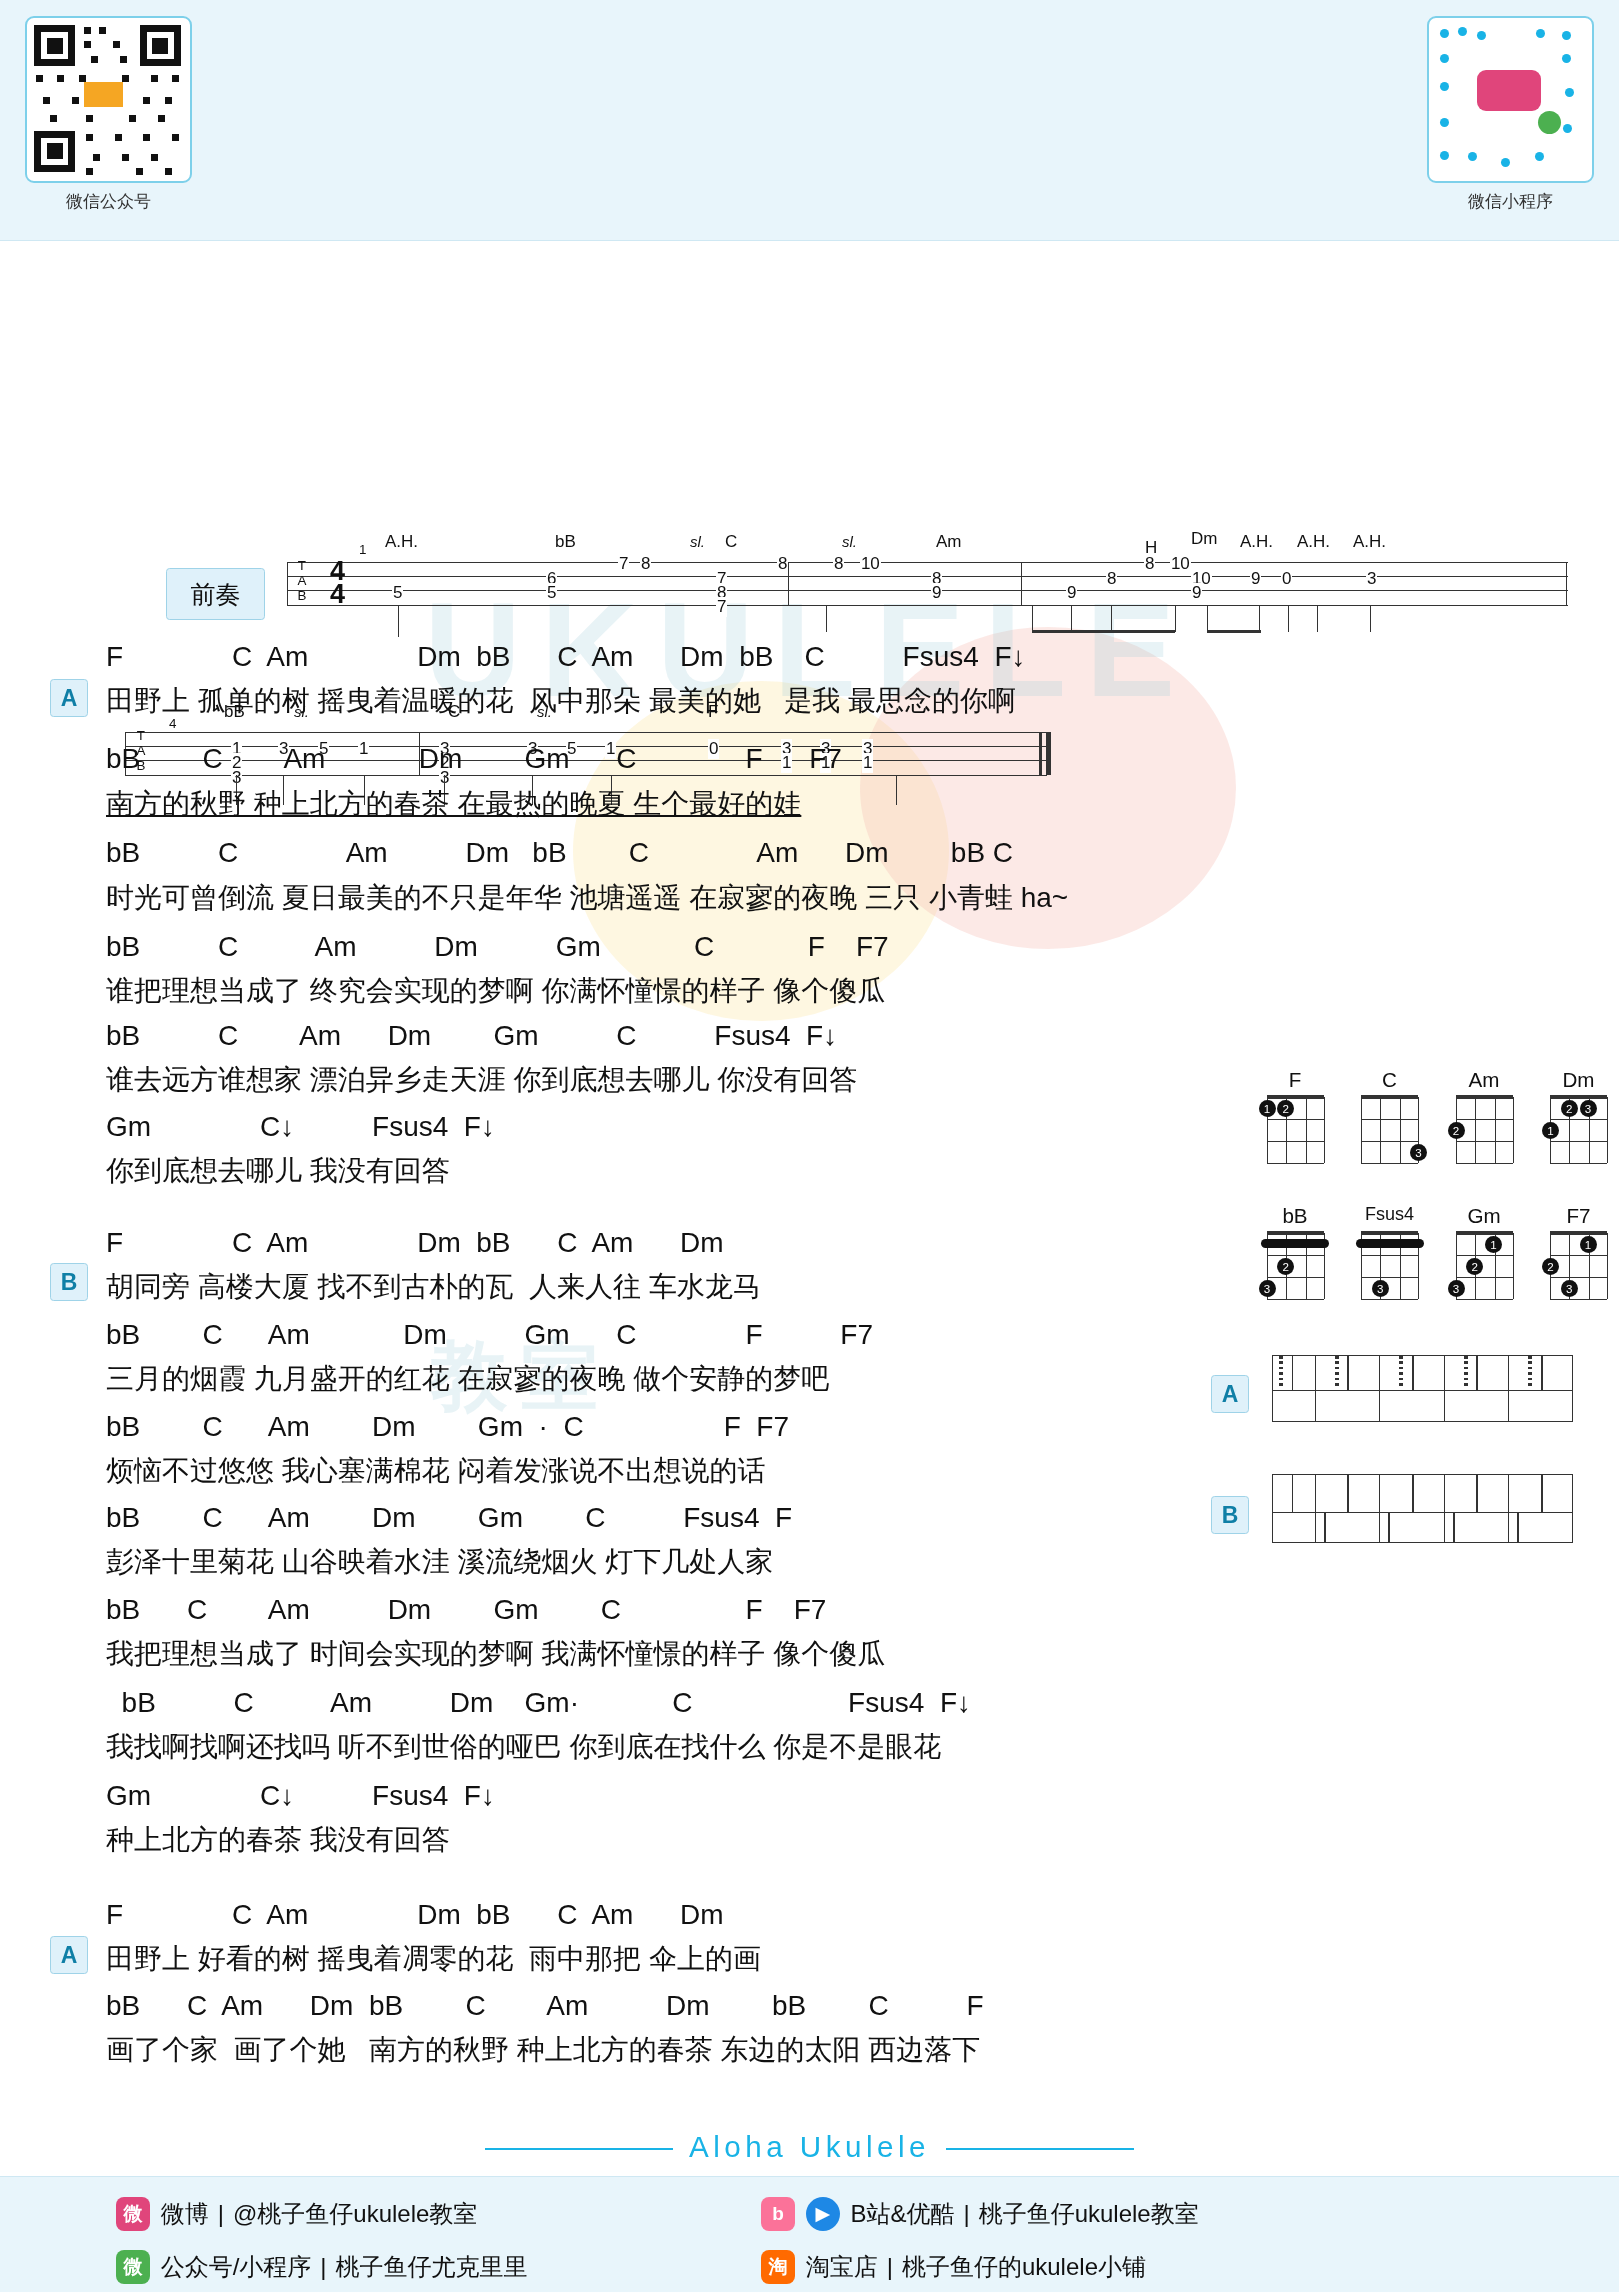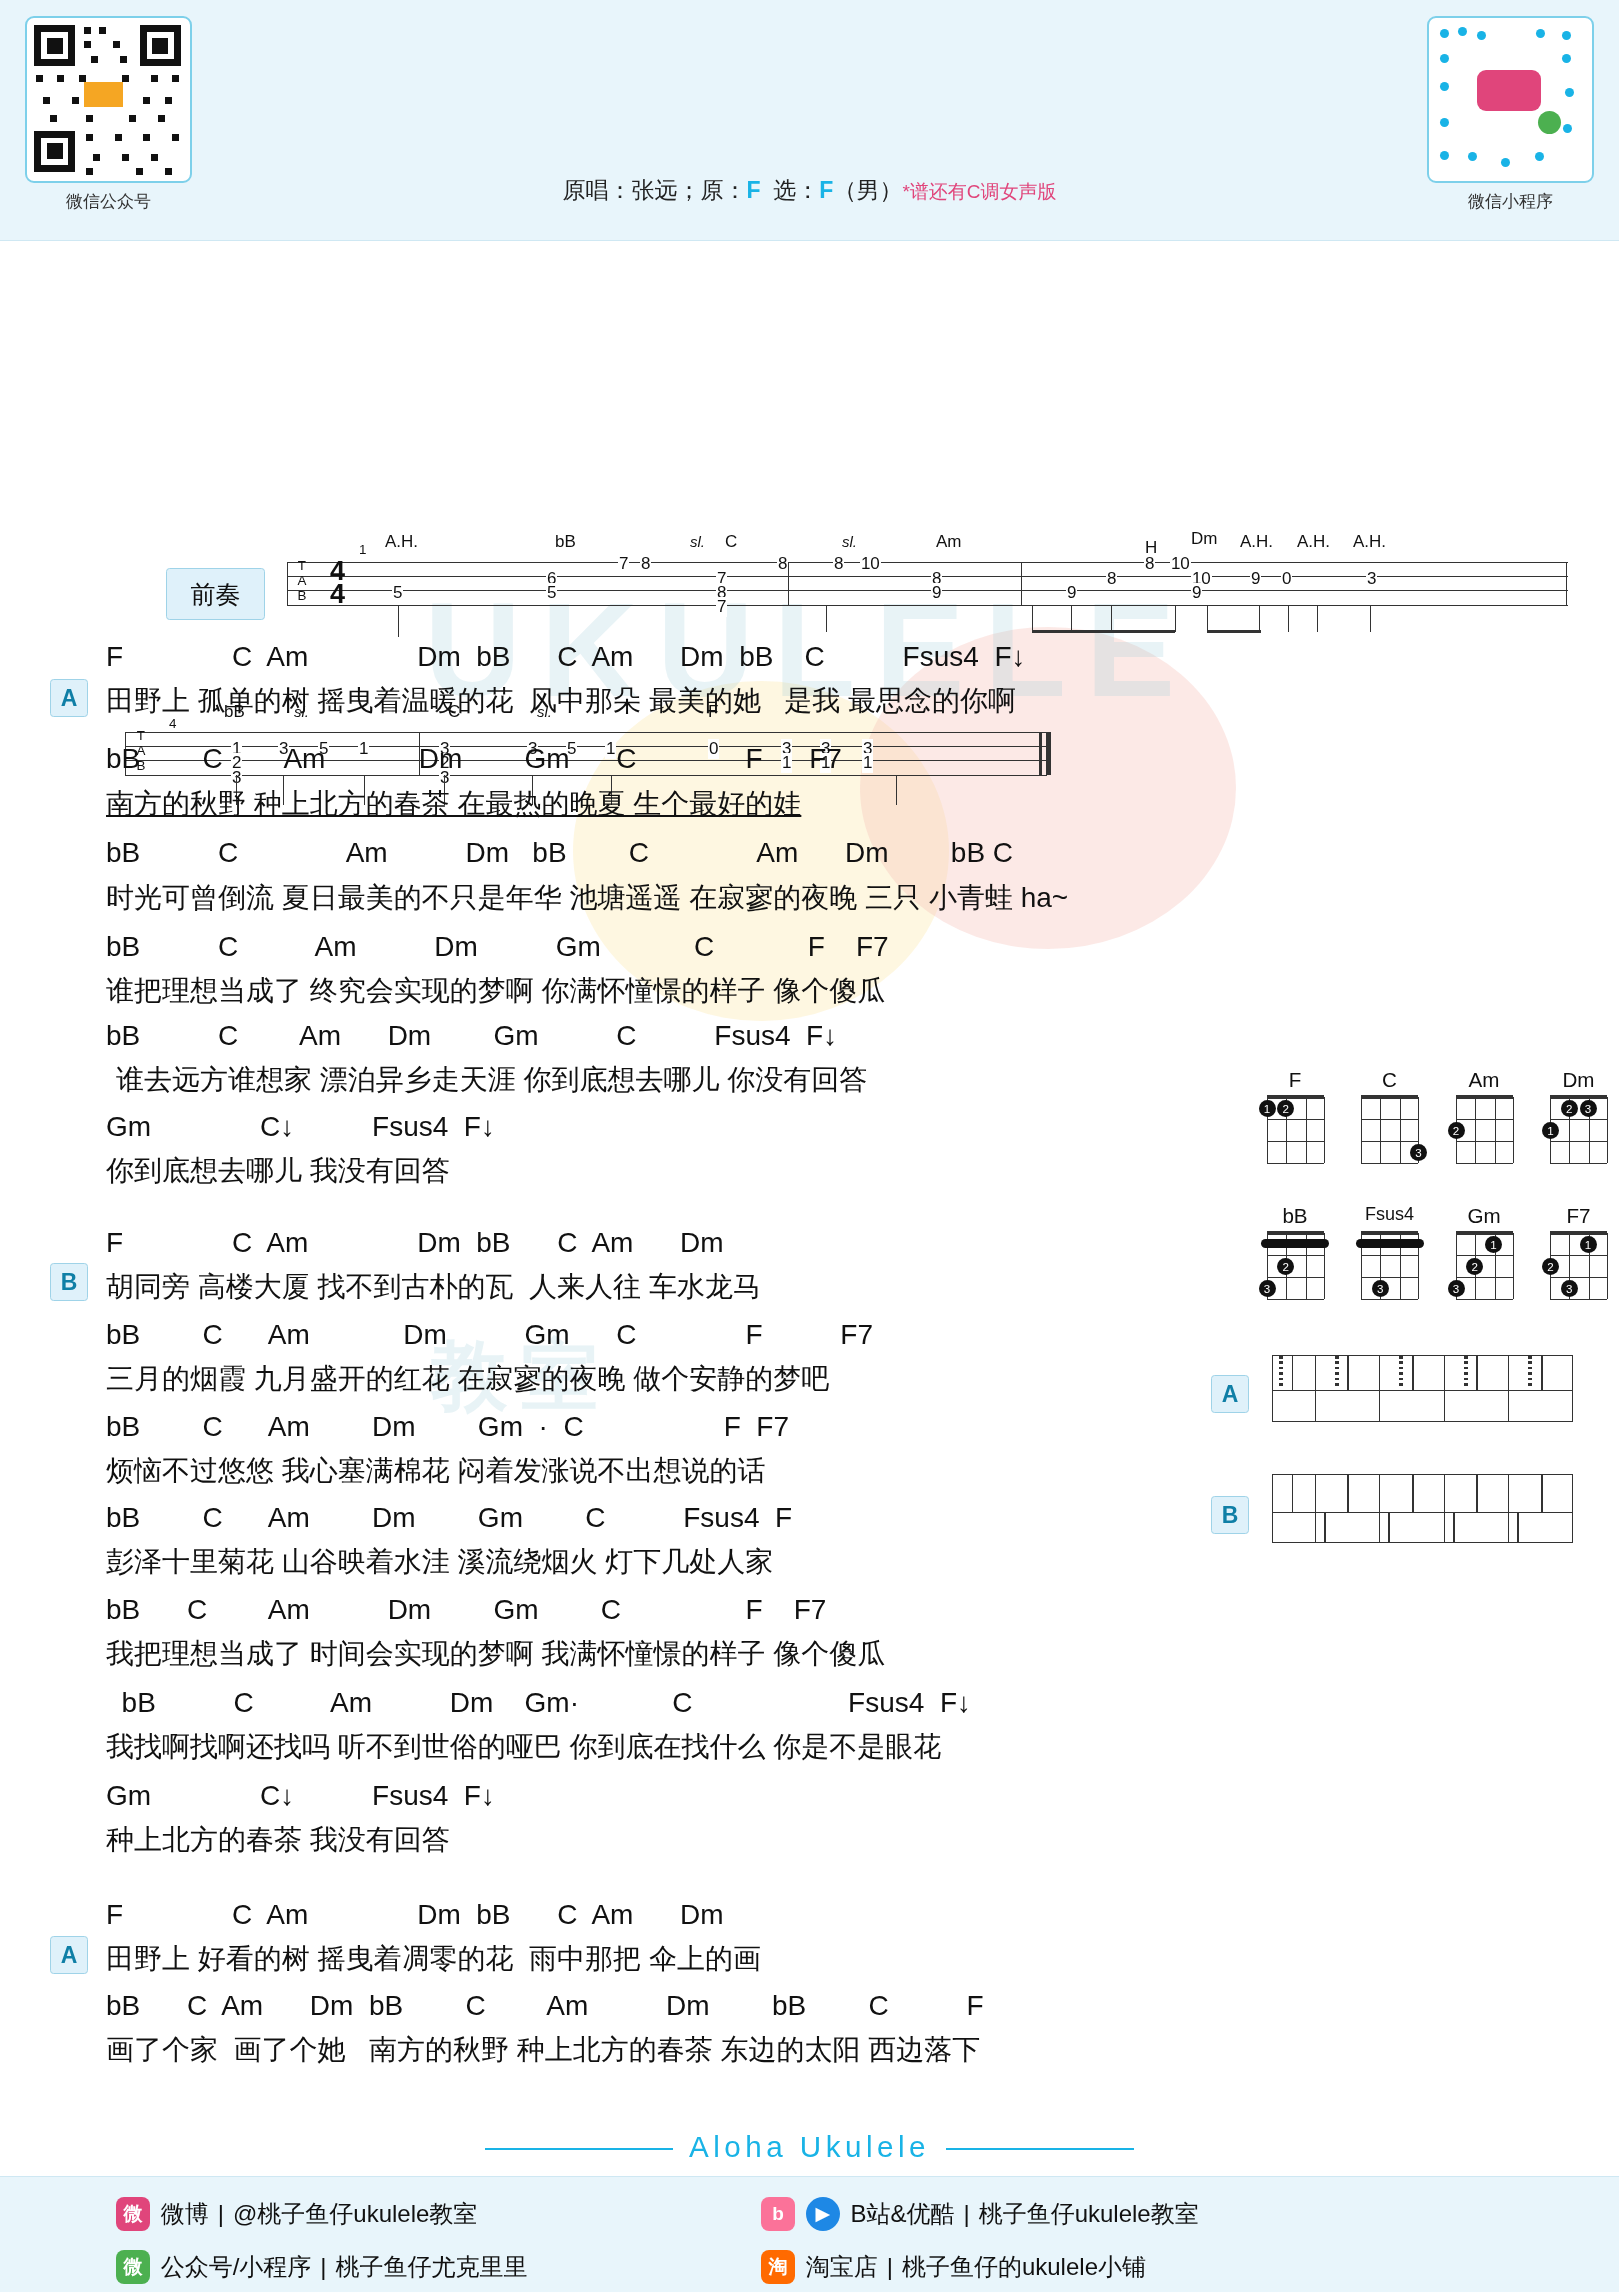--- a/index.html
+++ b/index.html
@@ -223,23 +223,20 @@
     <div class="qrpix" style="left:136px;top:70px;width:9px;height:9px;border-radius:50%;background:#19b3e6;"></div>
     <div class="qrpix" style="left:134px;top:106px;width:9px;height:9px;border-radius:50%;background:#19b3e6;"></div>
     <div class="qrpix" style="left:39px;top:134px;width:9px;height:9px;border-radius:50%;background:#19b3e6;"></div>
     <div class="qrpix" style="left:72px;top:140px;width:9px;height:9px;border-radius:50%;background:#19b3e6;"></div>
     <div class="qrpix" style="left:106px;top:134px;width:9px;height:9px;border-radius:50%;background:#19b3e6;"></div>
     <div class="qrpix" style="left:48px;top:52px;width:64px;height:41px;border-radius:9px;background:#e0457b;"></div>
     <div class="qrpix" style="left:109px;top:93px;width:23px;height:23px;border-radius:50%;background:#4cb050;"></div>
   </div>
   <div class="qr-caption right">微信小程序</div>
 
-  <div class="origin">
-    <span>原唱：张远；原：</span><span class="key">F</span>&nbsp;&nbsp;<span>选：</span><span class="key">F</span><span>（男）</span><span class="note">*谱还有C调女声版</span>
-  </div>
 </div>
 
 <div class="tabwrap">
   <div class="preludebox">前奏</div>
 
   <div class="tabline" style="left:287px;top:321px;width:1281px;"></div>
   <div class="tabline" style="left:287px;top:335px;width:1281px;"></div>
   <div class="tabline" style="left:287px;top:349px;width:1281px;"></div>
   <div class="tabline" style="left:287px;top:364px;width:1281px;"></div>
   <div class="tabvert" style="left:287px;top:321px;height:43px;"></div>
@@ -350,21 +347,21 @@
 <div class="chordline" style="left:106px;top:743px;">bB        C        Am            Dm        Gm      C              F      F7</div>
 <div class="lyricline" style="left:106px;top:785px;text-decoration:underline;">南方的秋野 种上北方的春茶 在最热的晚夏 生个最好的娃</div>
 
 <div class="chordline" style="left:106px;top:837px;">bB          C              Am          Dm   bB        C              Am      Dm        bB C</div>
 <div class="lyricline" style="left:106px;top:879px;">时光可曾倒流 夏日最美的不只是年华 池塘遥遥 在寂寥的夜晚 三只 小青蛙 ha~</div>
 
 <div class="chordline" style="left:106px;top:931px;">bB          C          Am          Dm          Gm            C            F    F7</div>
 <div class="lyricline" style="left:106px;top:972px;">谁把理想当成了 终究会实现的梦啊 你满怀憧憬的样子 像个傻瓜</div>
 
 <div class="chordline" style="left:106px;top:1020px;">bB          C        Am      Dm        Gm          C          Fsus4  F↓</div>
-<div class="lyricline" style="left:116px;top:1061px;">谁去远方谁想家 漂泊异乡走天涯 你到底想去哪儿 你没有回答</div>
+<div class="lyricline" style="left:106px;top:1061px;">谁去远方谁想家 漂泊异乡走天涯 你到底想去哪儿 你没有回答</div>
 
 <div class="chordline" style="left:106px;top:1111px;">Gm              C↓          Fsus4  F↓</div>
 <div class="lyricline" style="left:106px;top:1152px;">你到底想去哪儿 我没有回答</div>
 
 <div class="sectionbadge" style="left:50px;top:1263px;">B</div>
 
 <div class="chordline" style="left:106px;top:1227px;">F              C  Am              Dm  bB      C  Am      Dm</div>
 <div class="lyricline" style="left:106px;top:1268px;">胡同旁 高楼大厦 找不到古朴的瓦  人来人往 车水龙马</div>
 
 <div class="chordline" style="left:106px;top:1319px;">bB        C      Am            Dm          Gm      C              F          F7</div>

